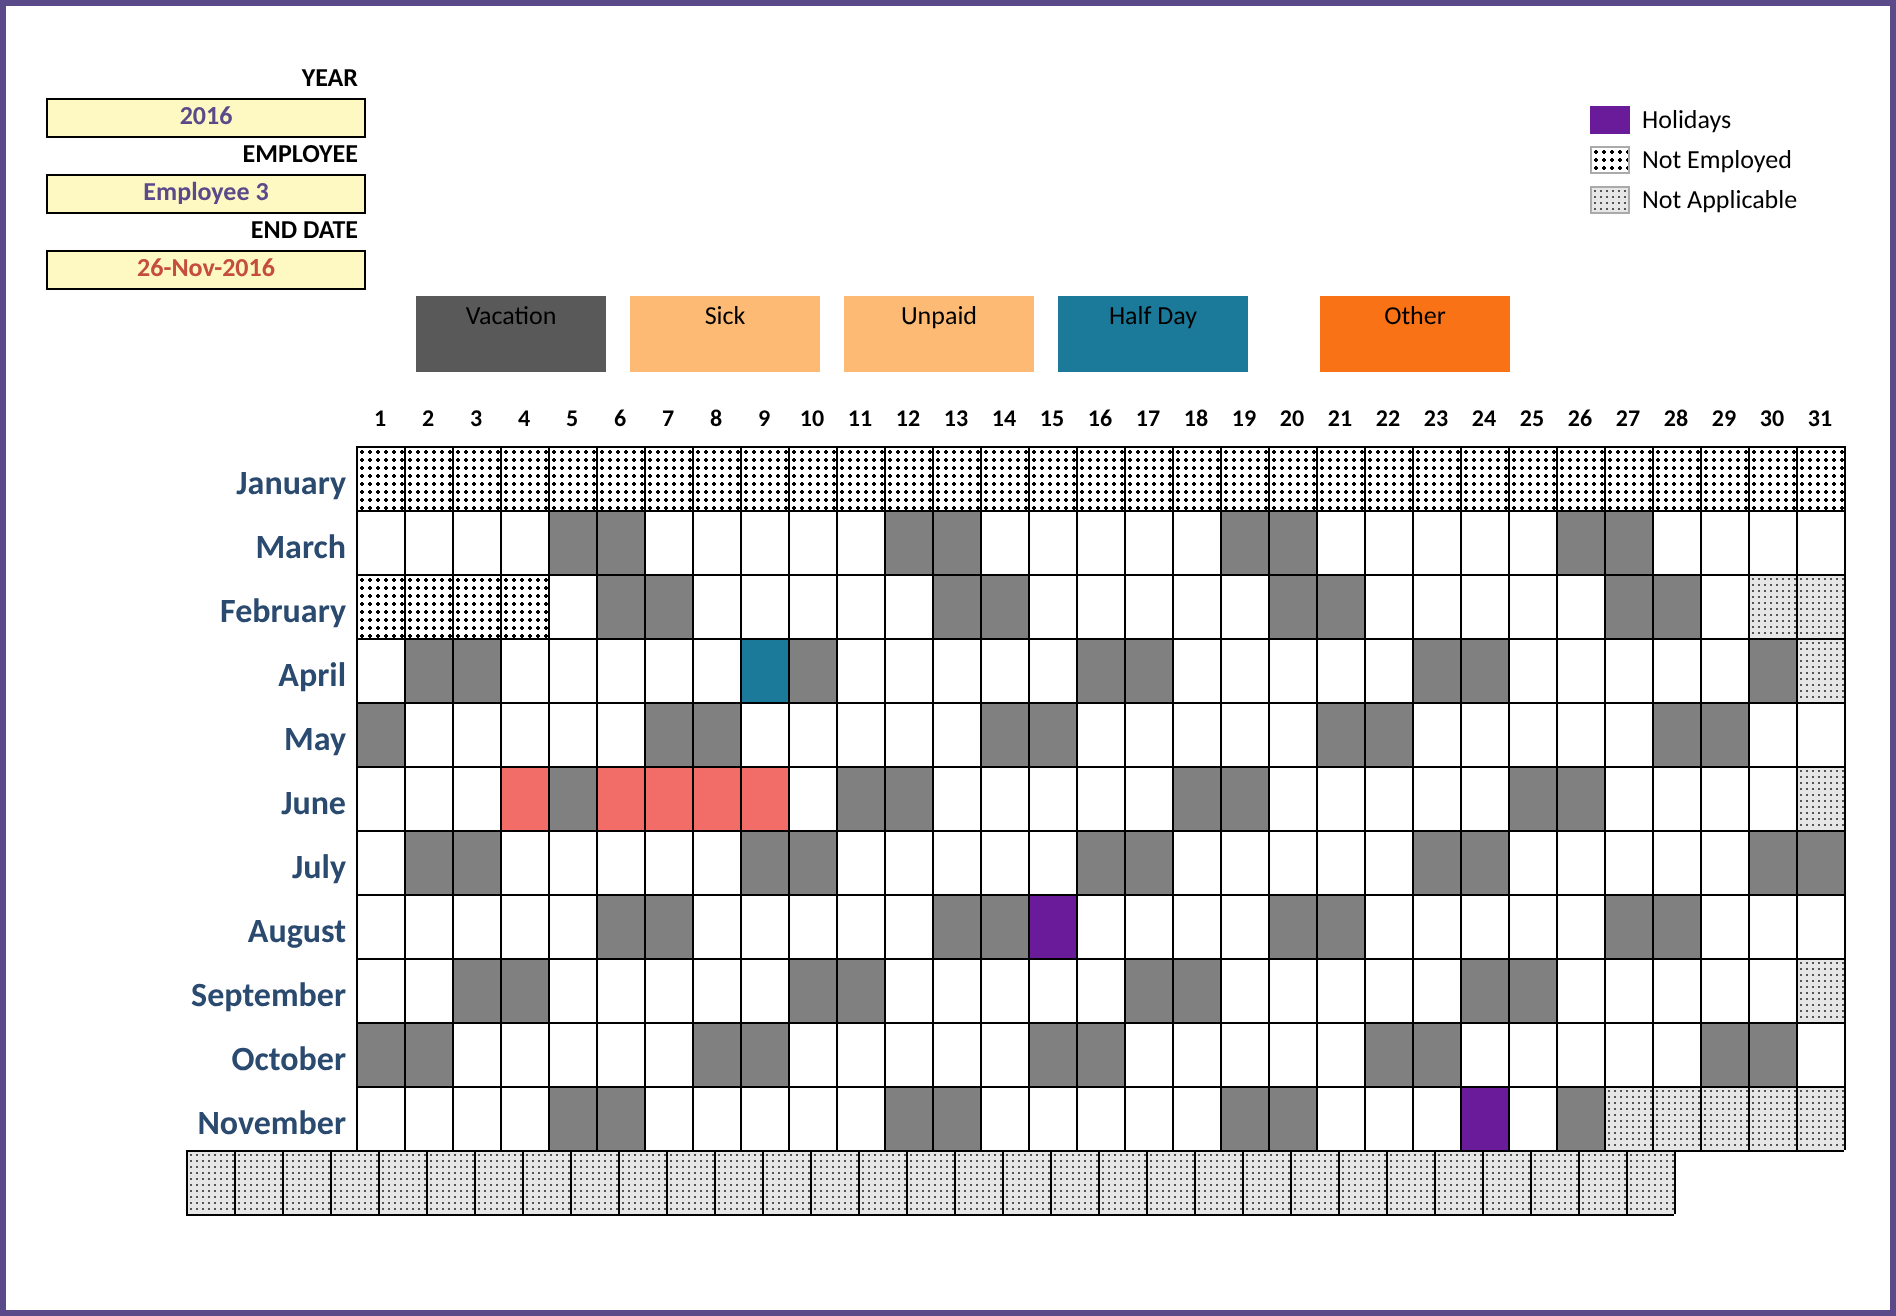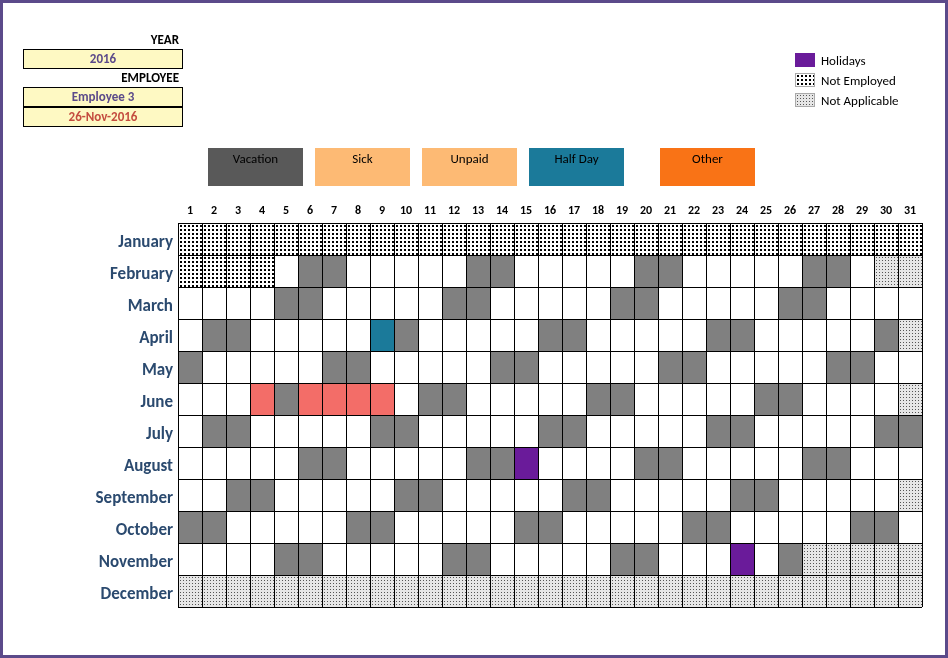--- a/index.html
+++ b/index.html
@@ -154,20 +154,21 @@
 </head>
 <body>
 
 <div class="page">
 
   <div class="hdr-left">
     <div class="lbl">YEAR</div>
     <div class="val">2016</div>
     <div class="lbl">EMPLOYEE</div>
     <div class="val">Employee 3</div>
+    <div class="lbl">END DATE</div>
     <div class="val date">26-Nov-2016</div>
   </div>
 
   <div class="legend-right">
     <div class="row">
       <span class="sw sw-holidays"></span>
       <span>Holidays</span>
     </div>
     <div class="row">
       <span class="sw sw-notemp"></span>
@@ -252,20 +253,56 @@
             <div class="cell cell-notemployed"></div>
             <div class="cell cell-notemployed"></div>
             <div class="cell cell-notemployed"></div>
             <div class="cell cell-notemployed"></div>
             <div class="cell cell-notemployed"></div>
             <div class="cell cell-notemployed"></div>
             <div class="cell cell-notemployed"></div>
           </div>
         </div>
         <div class="month-row">
+          <div class="mlabel">March</div>
+          <div class="cells">
+            <div class="cell"></div>
+            <div class="cell"></div>
+            <div class="cell"></div>
+            <div class="cell"></div>
+            <div class="cell cell-weekend"></div>
+            <div class="cell cell-weekend"></div>
+            <div class="cell"></div>
+            <div class="cell"></div>
+            <div class="cell"></div>
+            <div class="cell"></div>
+            <div class="cell"></div>
+            <div class="cell cell-weekend"></div>
+            <div class="cell cell-weekend"></div>
+            <div class="cell"></div>
+            <div class="cell"></div>
+            <div class="cell"></div>
+            <div class="cell"></div>
+            <div class="cell"></div>
+            <div class="cell cell-weekend"></div>
+            <div class="cell cell-weekend"></div>
+            <div class="cell"></div>
+            <div class="cell"></div>
+            <div class="cell"></div>
+            <div class="cell"></div>
+            <div class="cell"></div>
+            <div class="cell cell-weekend"></div>
+            <div class="cell cell-weekend"></div>
+            <div class="cell"></div>
+            <div class="cell"></div>
+            <div class="cell"></div>
+            <div class="cell"></div>
+          </div>
+        </div>
+        <div class="month-row">
           <div class="mlabel">February</div>
           <div class="cells">
             <div class="cell cell-notemployed"></div>
             <div class="cell cell-notemployed"></div>
             <div class="cell cell-notemployed"></div>
             <div class="cell cell-notemployed"></div>
             <div class="cell"></div>
             <div class="cell cell-weekend"></div>
             <div class="cell cell-weekend"></div>
             <div class="cell"></div>
@@ -285,56 +322,20 @@
             <div class="cell"></div>
             <div class="cell"></div>
             <div class="cell"></div>
             <div class="cell"></div>
             <div class="cell"></div>
             <div class="cell cell-weekend"></div>
             <div class="cell cell-weekend"></div>
             <div class="cell"></div>
             <div class="cell cell-notapplicable"></div>
             <div class="cell cell-notapplicable"></div>
-          </div>
-        </div>
-        <div class="month-row">
-          <div class="mlabel">March</div>
-          <div class="cells">
-            <div class="cell"></div>
-            <div class="cell"></div>
-            <div class="cell"></div>
-            <div class="cell"></div>
-            <div class="cell cell-weekend"></div>
-            <div class="cell cell-weekend"></div>
-            <div class="cell"></div>
-            <div class="cell"></div>
-            <div class="cell"></div>
-            <div class="cell"></div>
-            <div class="cell"></div>
-            <div class="cell cell-weekend"></div>
-            <div class="cell cell-weekend"></div>
-            <div class="cell"></div>
-            <div class="cell"></div>
-            <div class="cell"></div>
-            <div class="cell"></div>
-            <div class="cell"></div>
-            <div class="cell cell-weekend"></div>
-            <div class="cell cell-weekend"></div>
-            <div class="cell"></div>
-            <div class="cell"></div>
-            <div class="cell"></div>
-            <div class="cell"></div>
-            <div class="cell"></div>
-            <div class="cell cell-weekend"></div>
-            <div class="cell cell-weekend"></div>
-            <div class="cell"></div>
-            <div class="cell"></div>
-            <div class="cell"></div>
-            <div class="cell"></div>
           </div>
         </div>
         <div class="month-row">
           <div class="mlabel">April</div>
           <div class="cells">
             <div class="cell"></div>
             <div class="cell cell-weekend"></div>
             <div class="cell cell-weekend"></div>
             <div class="cell"></div>
             <div class="cell"></div>
@@ -612,21 +613,20 @@
             <div class="cell"></div>
             <div class="cell cell-weekend"></div>
             <div class="cell cell-notapplicable"></div>
             <div class="cell cell-notapplicable"></div>
             <div class="cell cell-notapplicable"></div>
             <div class="cell cell-notapplicable"></div>
             <div class="cell cell-notapplicable"></div>
           </div>
         </div>
         <div class="month-row">
-          <div class="mlabel">December</div>
           <div class="cells">
             <div class="cell cell-notapplicable"></div>
             <div class="cell cell-notapplicable"></div>
             <div class="cell cell-notapplicable"></div>
             <div class="cell cell-notapplicable"></div>
             <div class="cell cell-notapplicable"></div>
             <div class="cell cell-notapplicable"></div>
             <div class="cell cell-notapplicable"></div>
             <div class="cell cell-notapplicable"></div>
             <div class="cell cell-notapplicable"></div>

